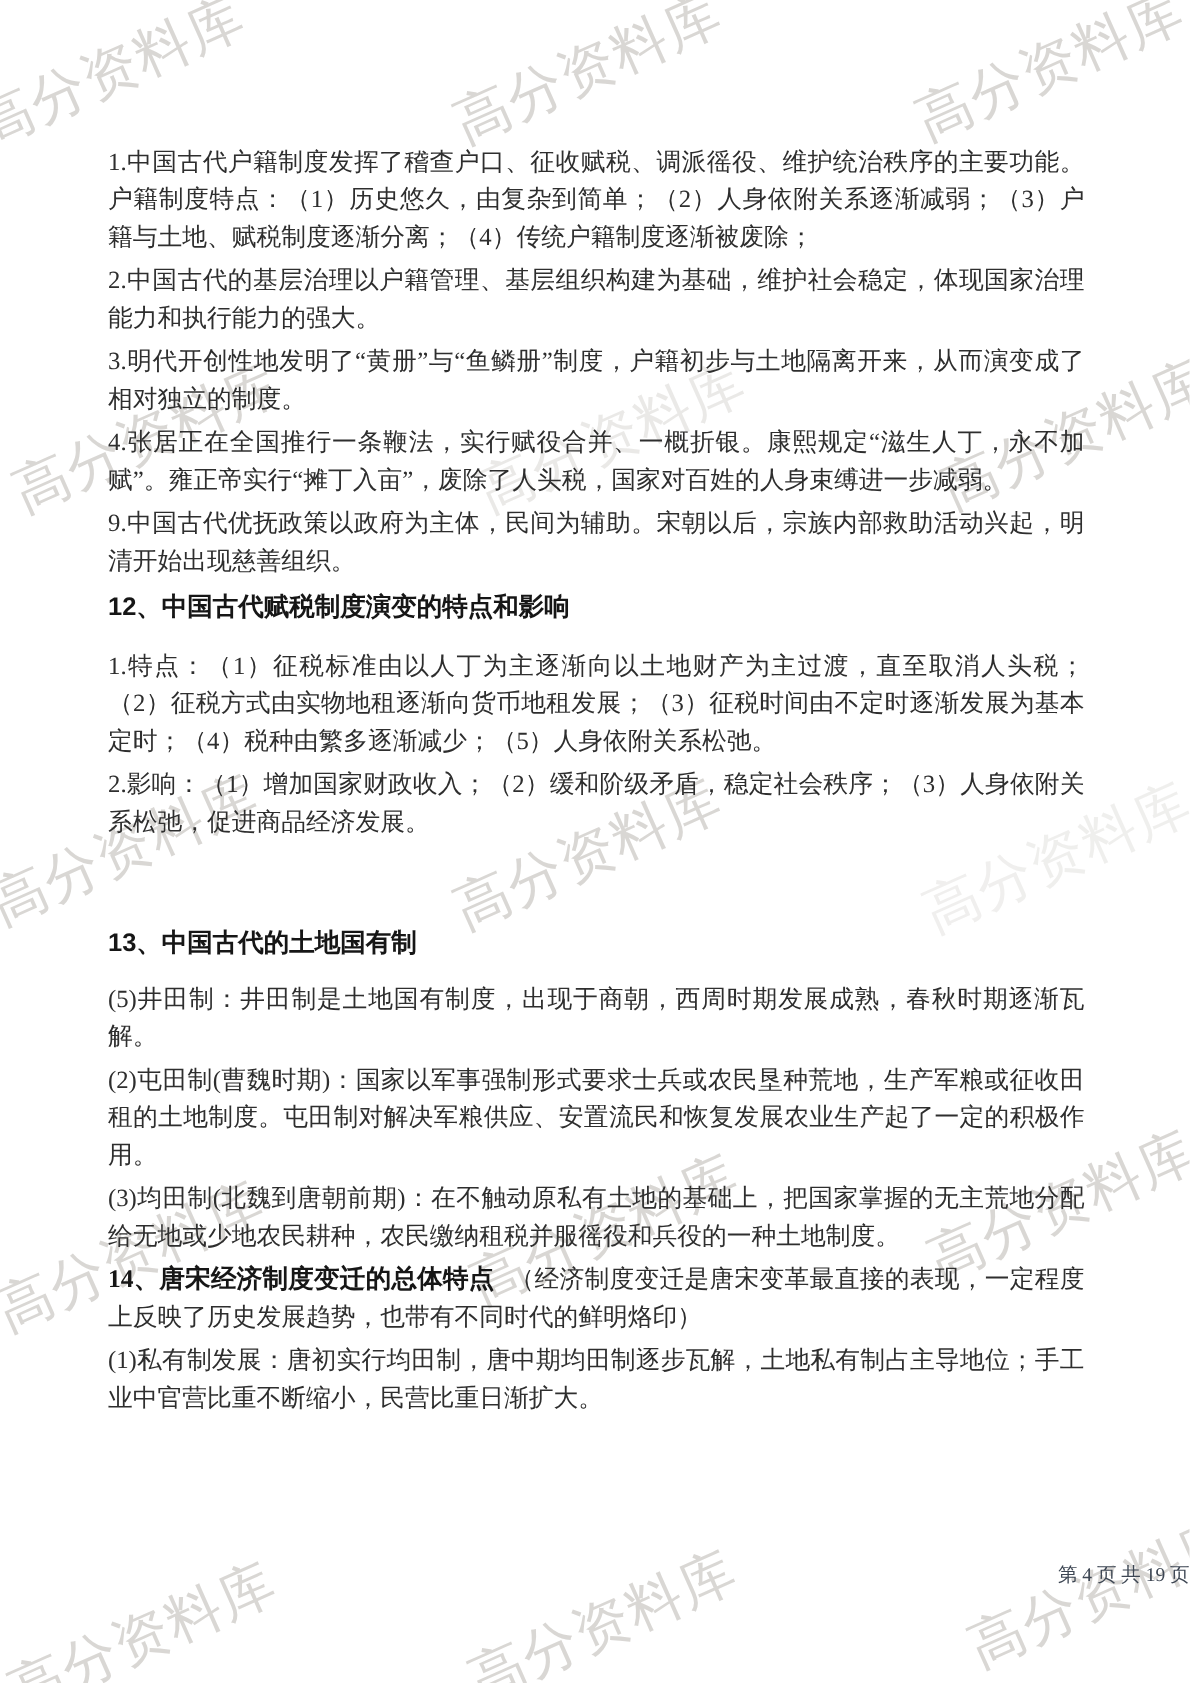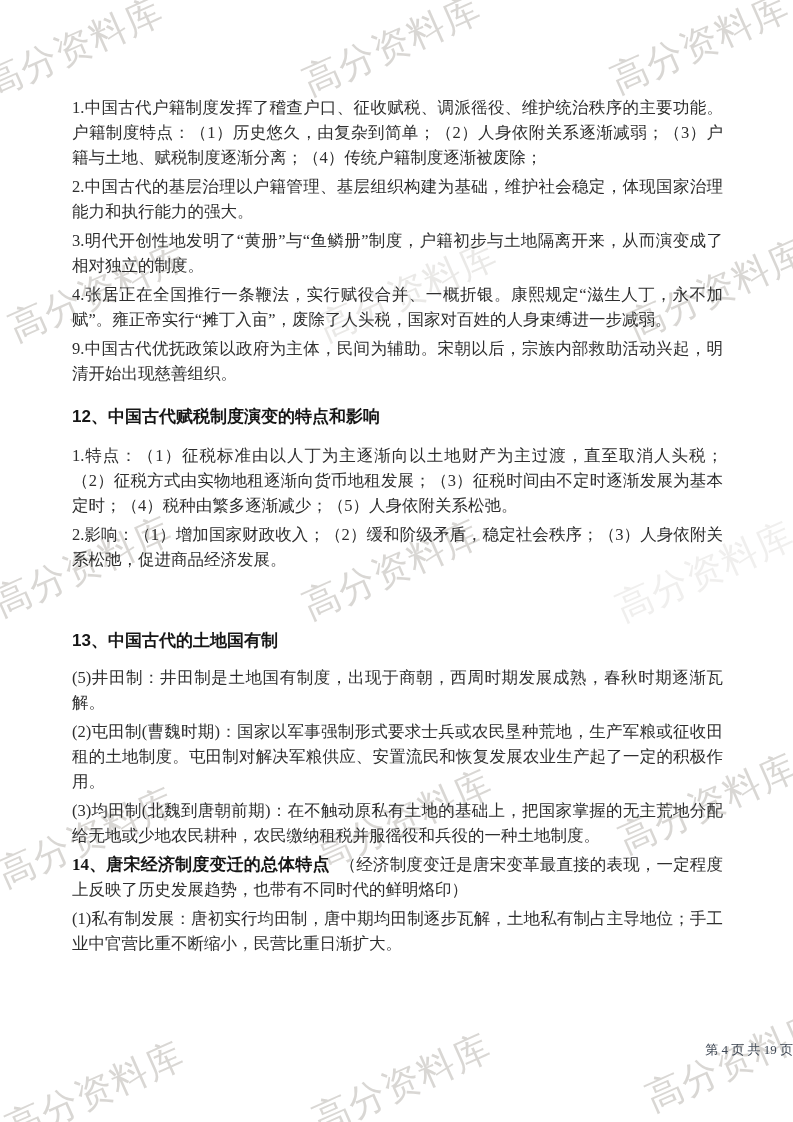--- a/index.html
+++ b/index.html
@@ -36,21 +36,21 @@
     word-break:break-all;
   }
   .h{
     font-family:"Liberation Sans","DejaVu Sans",sans-serif;
     font-weight:bold;
     font-size:17px;
     line-height:22px;
     color:#161616;
     margin:0;
   }
-  .h12{margin-top:20px;margin-bottom:15px;}
+  .h12{margin-top:8px;margin-bottom:15px;}
   .h13{margin-top:58px;margin-bottom:13px;}
   .h14line{margin-top:22px;margin-bottom:6px;font-size:16.5px;line-height:25px;text-align:justify;word-break:break-all;}
   .h14line .hb{
     font-family:Liberation Serif, serif;
     font-weight:bold;font-size:17px;color:#161616;
   }
   .h14line .hn{margin-left:10px;}
   .footer{
     position:absolute;z-index:1;
     left:0;right:0;top:1041px;

